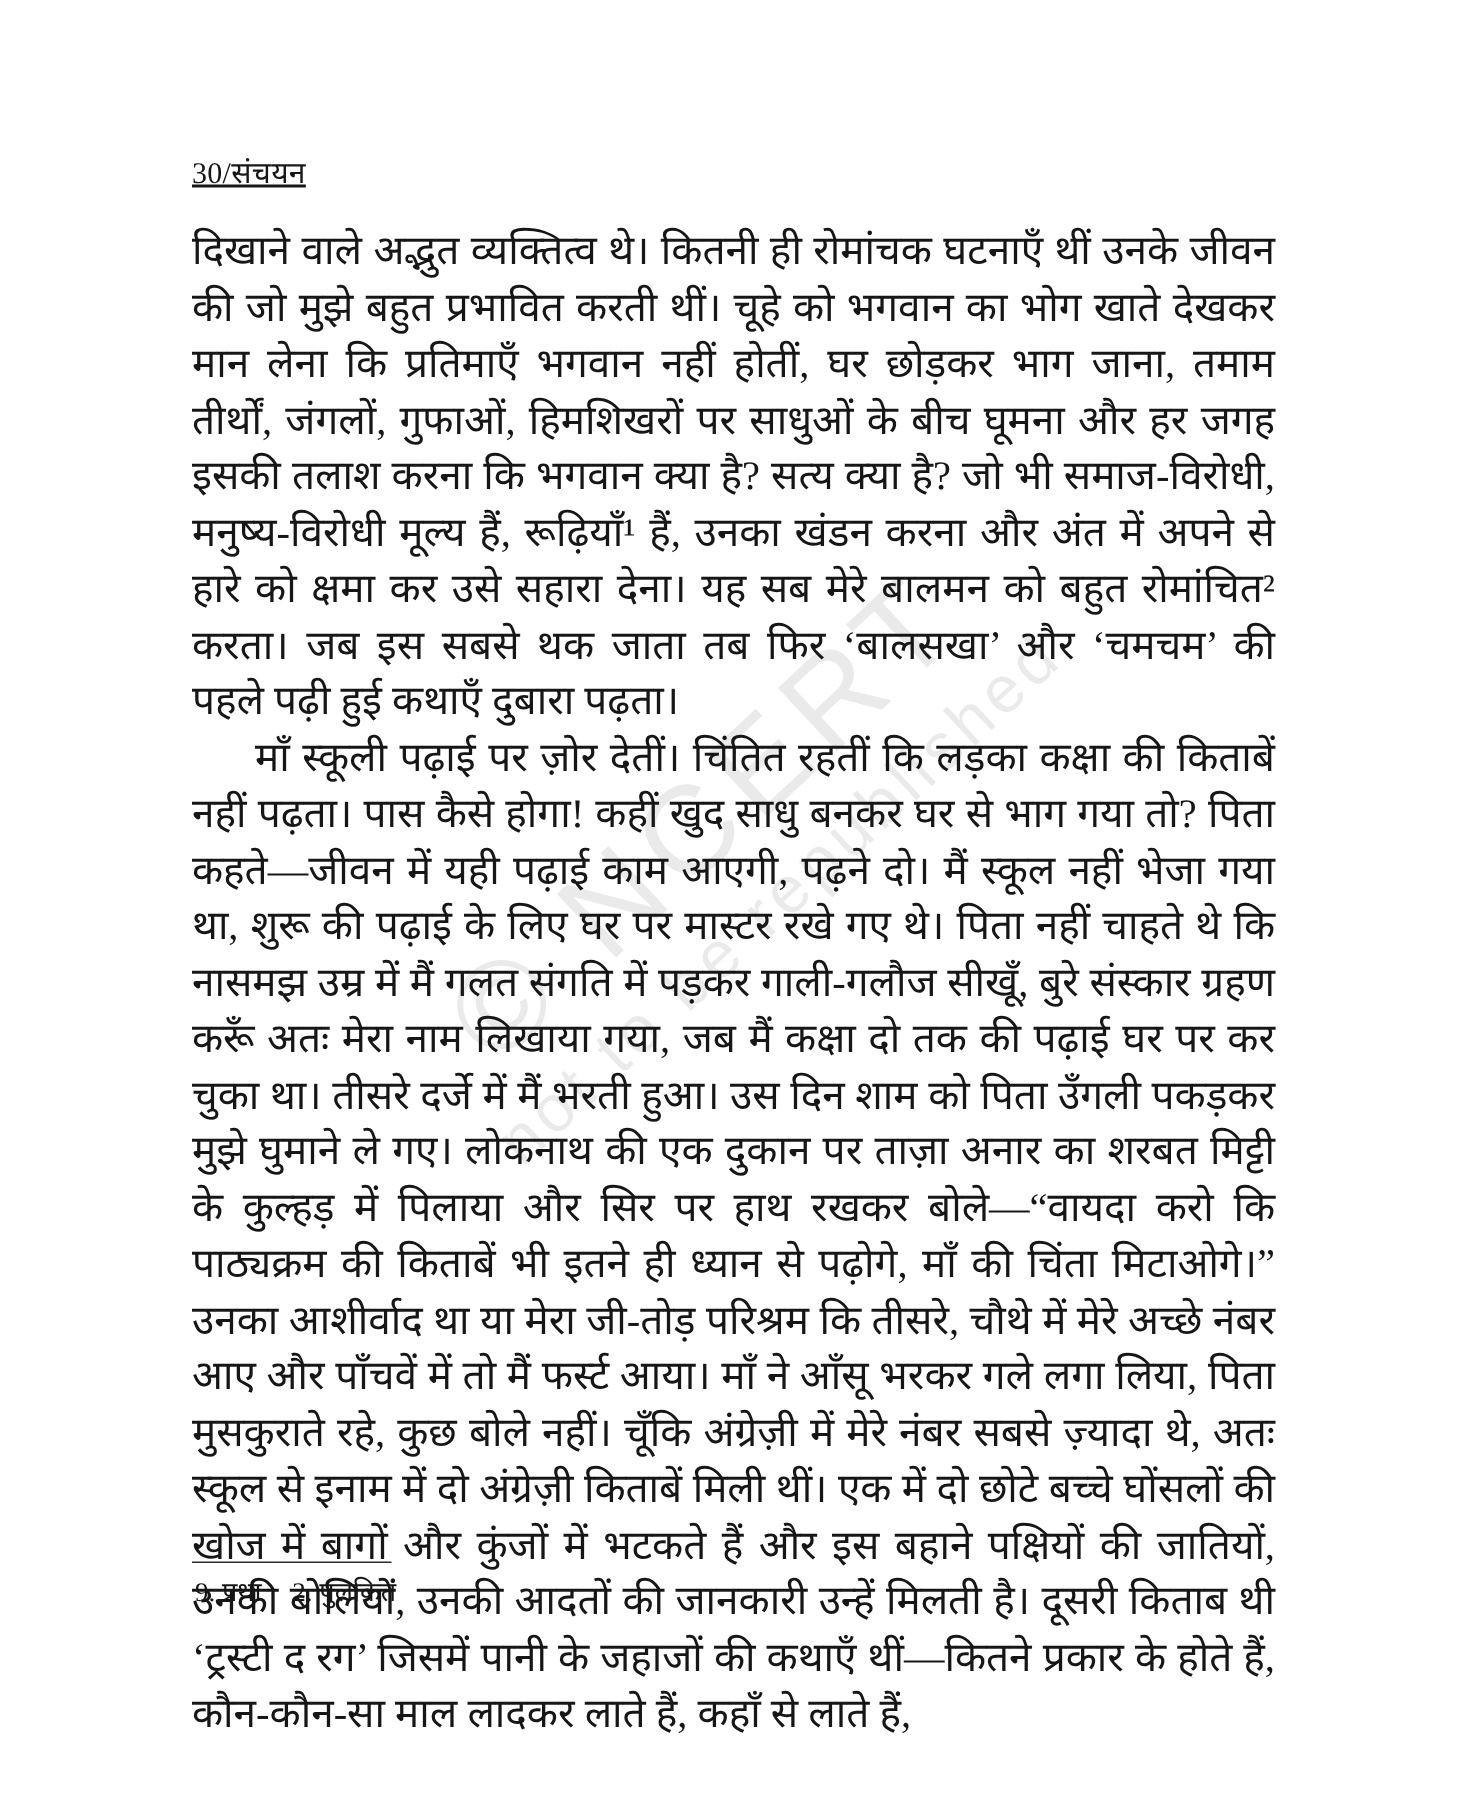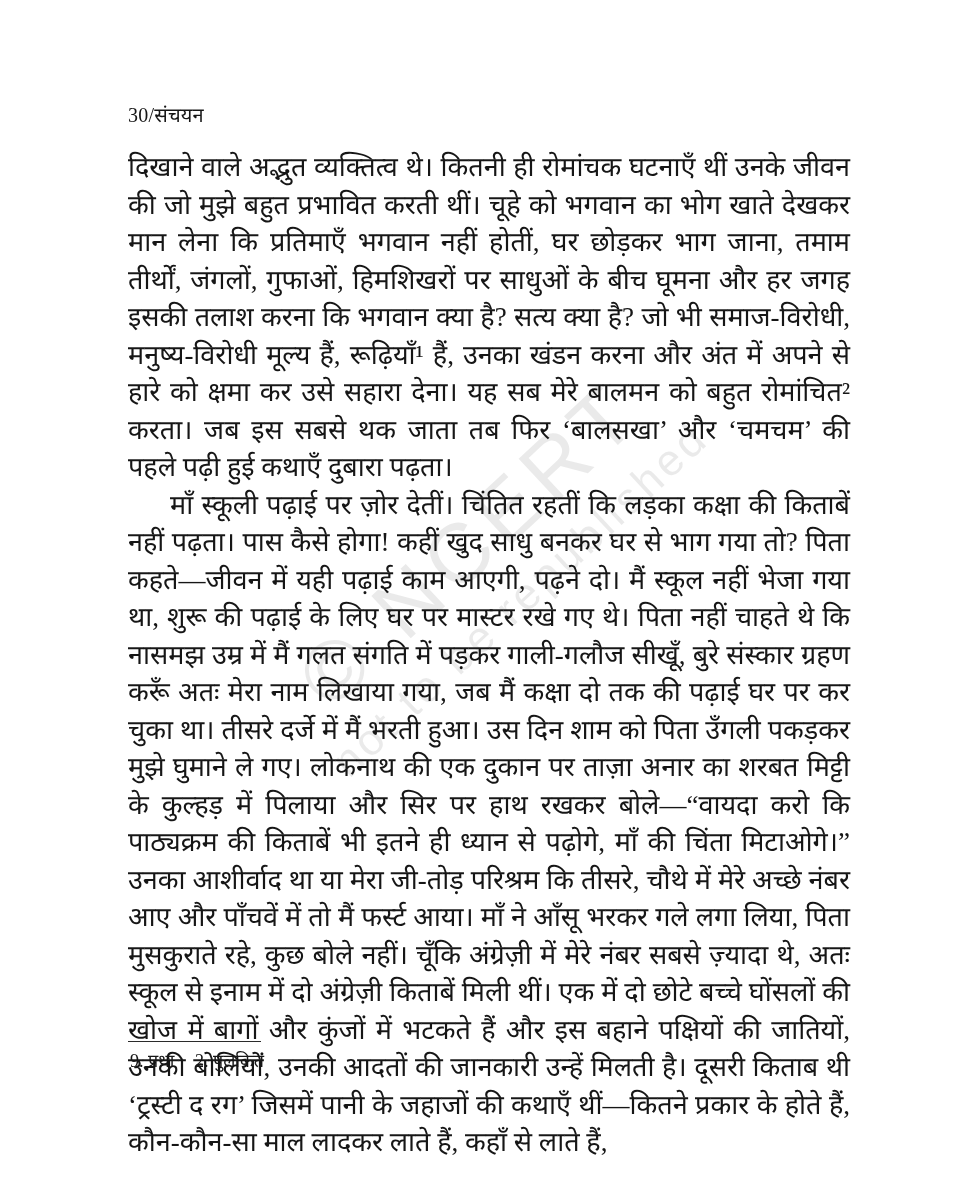--- a/index.html
+++ b/index.html
@@ -39,20 +39,21 @@
     font-size: 44px;
     letter-spacing: 4px;
     line-height: 1.2;
   }
   .page-header {
     position: absolute;
     left: 128px;
     top: 101px;
     font-size: 20px;
     letter-spacing: 0.2px;
+    text-decoration: underline;
   }
   .body-text {
     position: absolute;
     left: 128px;
     top: 149px;
     width: 722px;
     font-size: 27px;
     line-height: 37.5px;
     text-align: justify;
     text-justify: inter-word;

